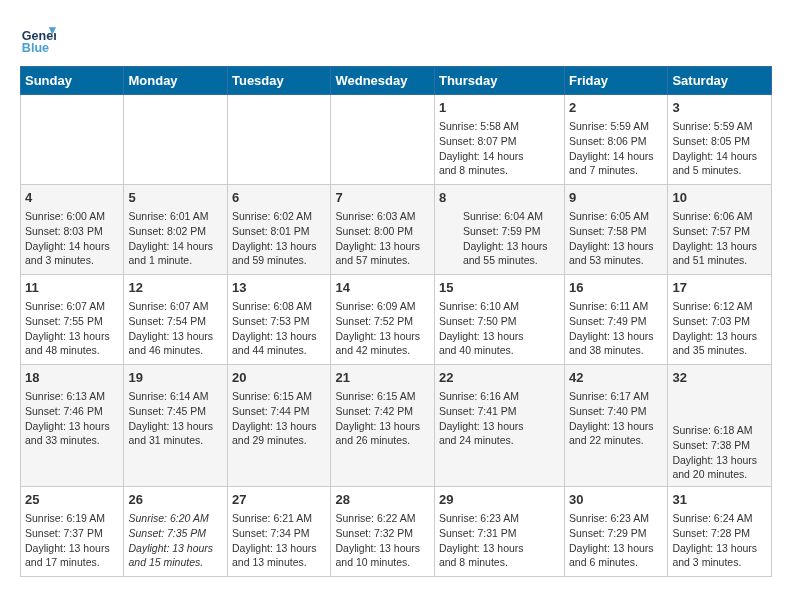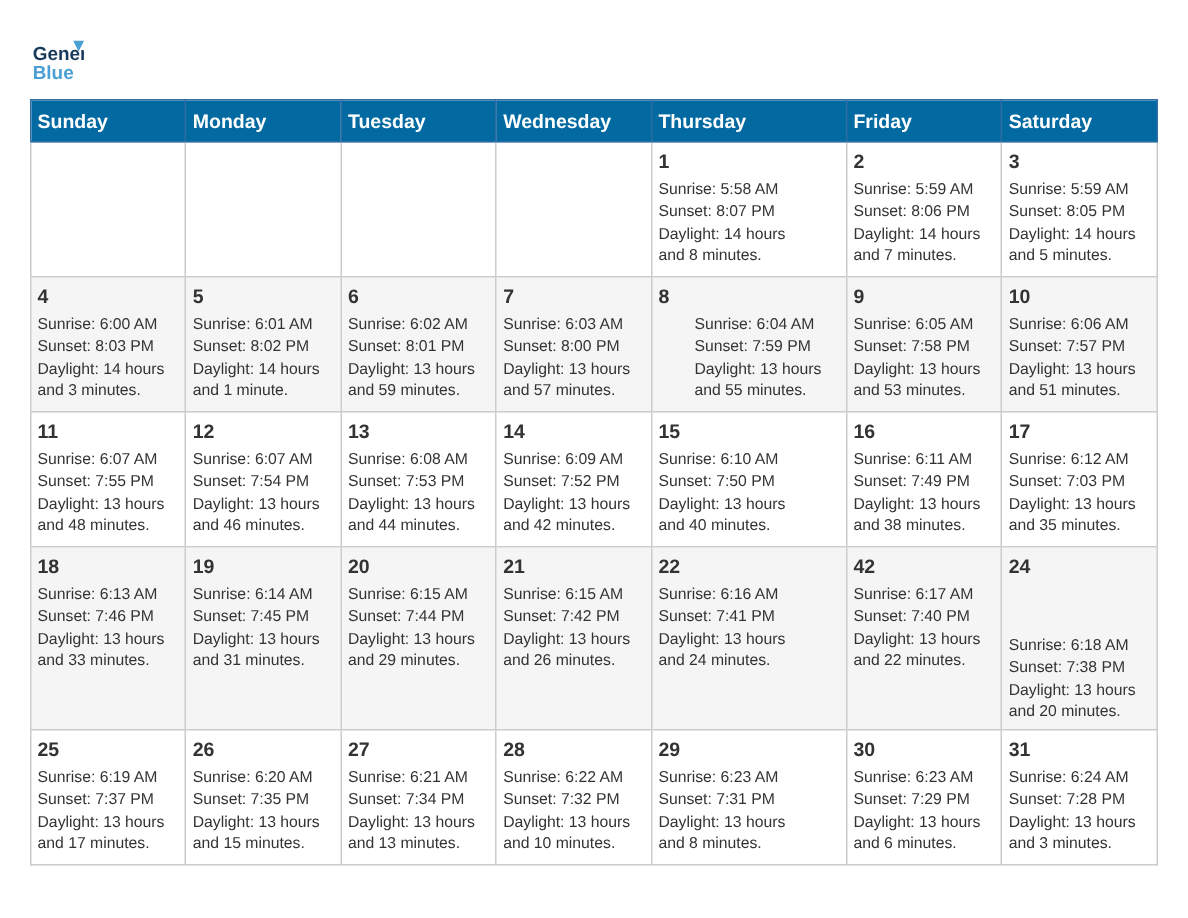--- a/index.html
+++ b/index.html
@@ -280,38 +280,38 @@
 and 24 minutes.</div>
         </td>
         <td>
           <span class="day-num">42</span>
           <div class="day-detail" style="white-space: pre-line;">Sunrise: 6:17 AM
 Sunset: 7:40 PM
 Daylight: 13 hours
 and 22 minutes.</div>
         </td>
         <td>
-          <span class="day-num">24</span>
+          <span class="day-num">32</span>
           <div class="day-detail" style="white-space: pre-line; margin-top: 36px;">Sunrise: 6:18 AM
 Sunset: 7:38 PM
 Daylight: 13 hours
 and 20 minutes.</div>
         </td>
       </tr>
       <tr>
         <td>
           <span class="day-num">25</span>
           <div class="day-detail" style="white-space: pre-line;">Sunrise: 6:19 AM
 Sunset: 7:37 PM
 Daylight: 13 hours
 and 17 minutes.</div>
         </td>
         <td>
           <span class="day-num">26</span>
-          <div class="day-detail" style="white-space: pre-line;">Sunrise: 6:20 AM
+          <div class="day-detail" style="white-space: pre-line; font-style: italic;">Sunrise: 6:20 AM
 Sunset: 7:35 PM
 Daylight: 13 hours
 and 15 minutes.</div>
         </td>
         <td>
           <span class="day-num">27</span>
           <div class="day-detail" style="white-space: pre-line;">Sunrise: 6:21 AM
 Sunset: 7:34 PM
 Daylight: 13 hours
 and 13 minutes.</div>

